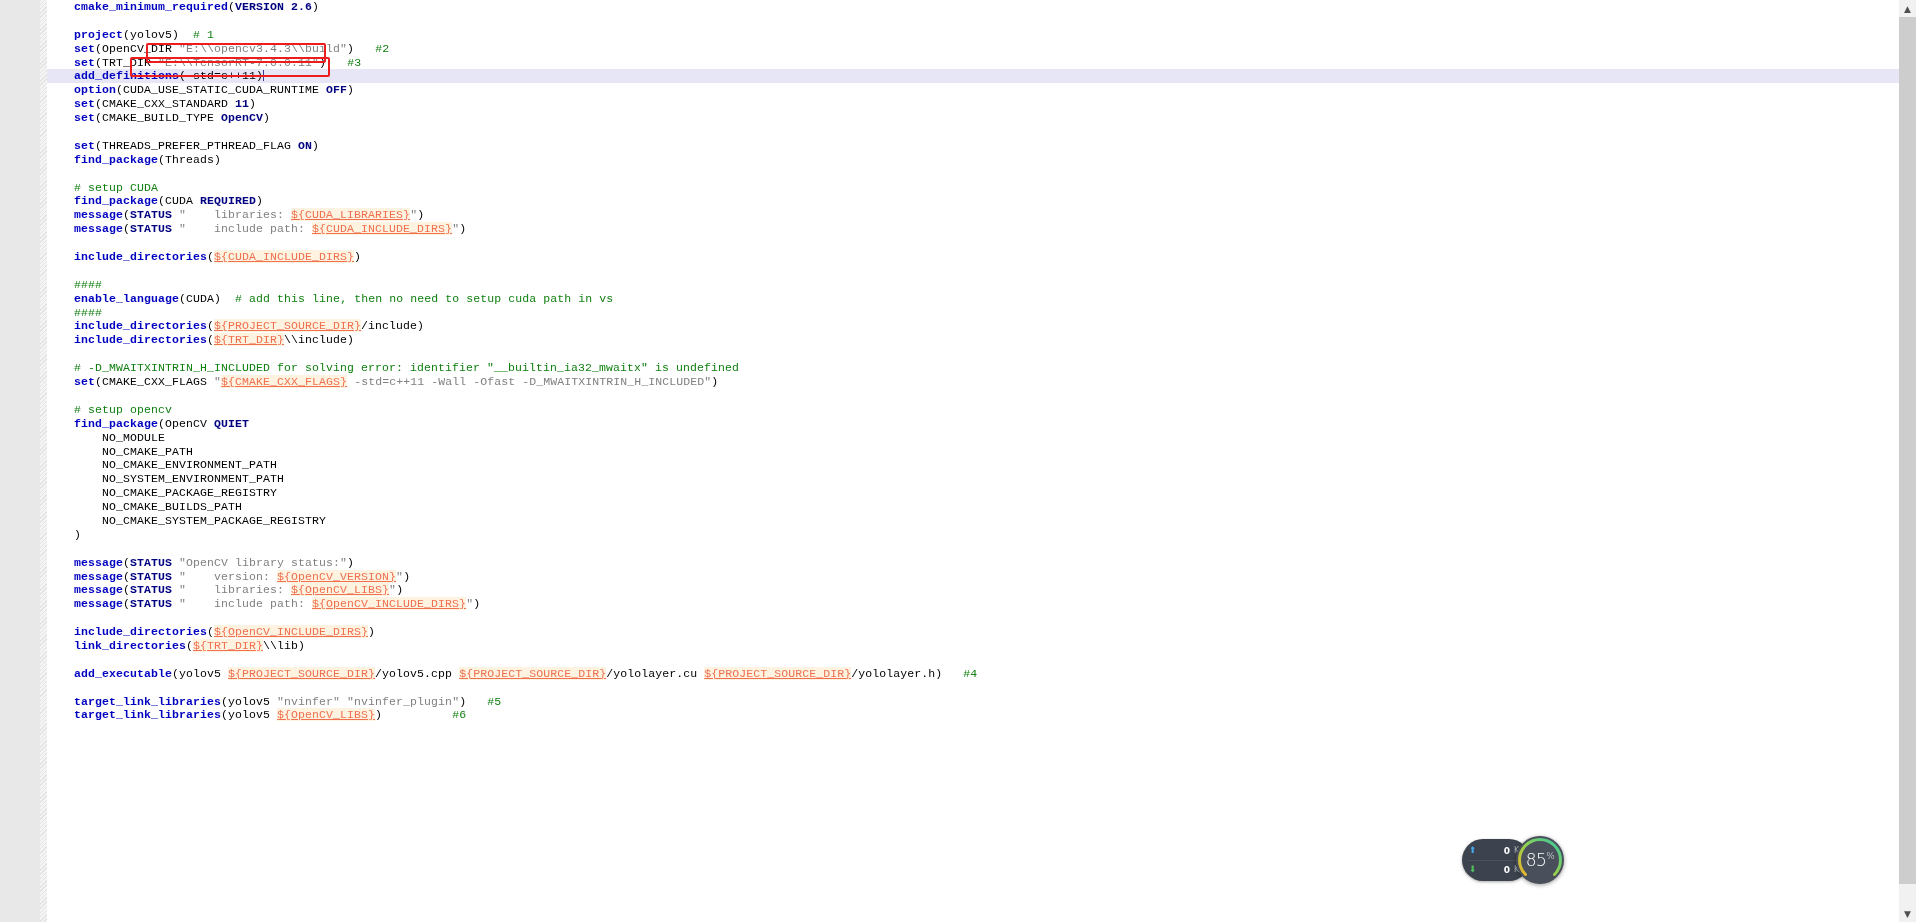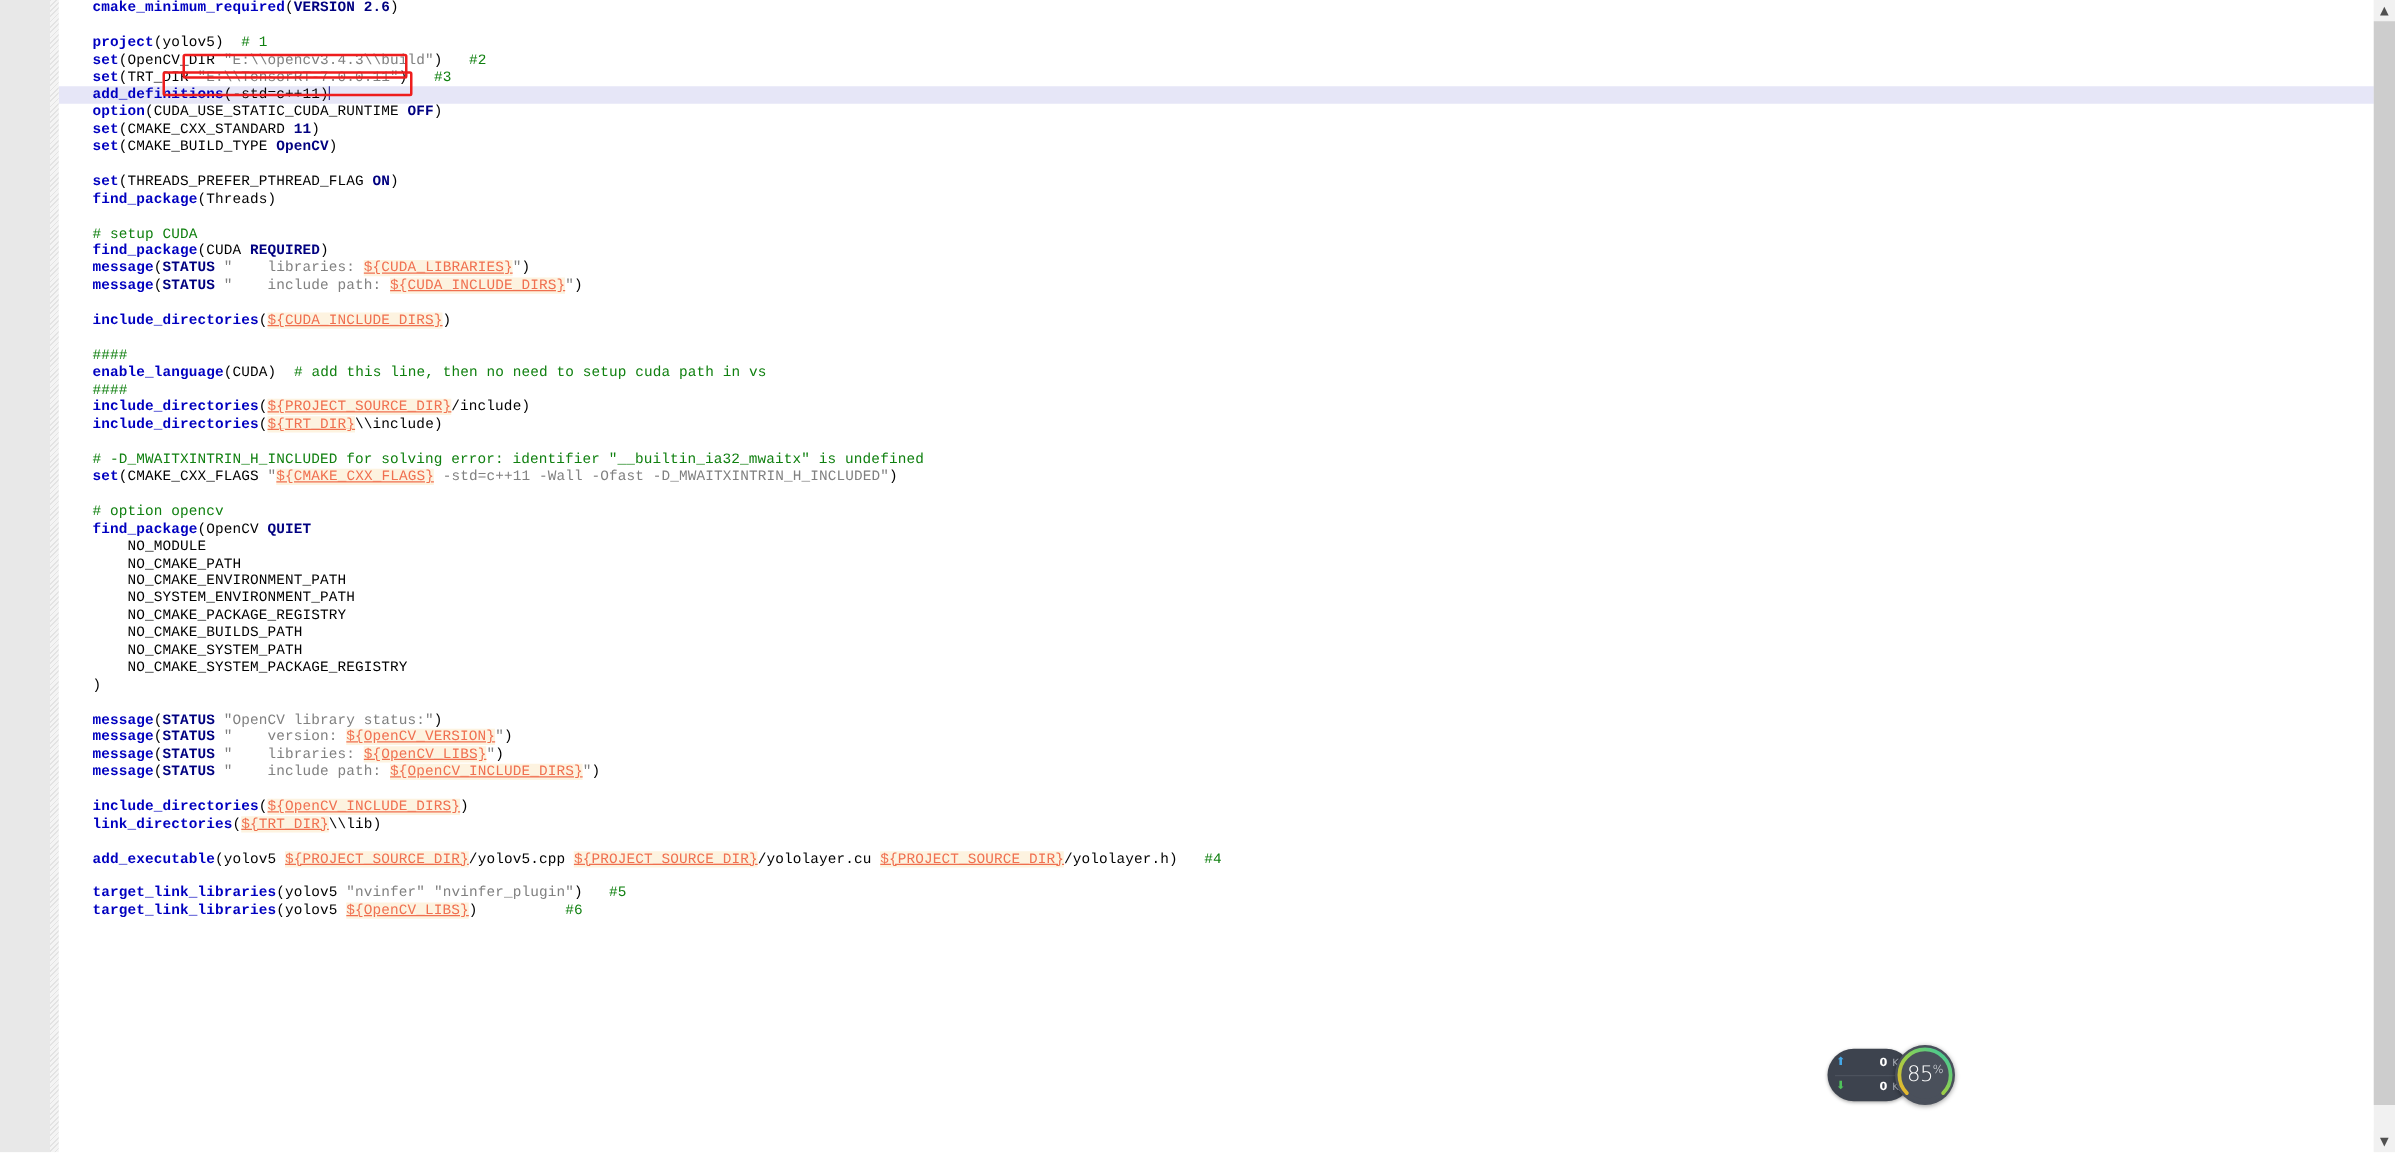--- a/index.html
+++ b/index.html
@@ -249,29 +249,28 @@
       <div class="line"><span class="ln" style="left:-47px;">20</span><span class="line-body"></span></div>
       <div class="line"><span class="ln" style="left:-47px;">21</span><span class="line-body"><span class="tok-cmt">####</span></span></div>
       <div class="line"><span class="ln" style="left:-47px;">22</span><span class="line-body"><span class="tok-cmd">enable_language</span><span class="tok-paren">(</span><span class="tok-plain">CUDA</span><span class="tok-paren">)</span><span class="tok-paren"> </span><span class="tok-paren"> </span><span class="tok-cmt"># add this line, then no need to setup cuda path in vs</span></span></div>
       <div class="line"><span class="ln" style="left:-47px;">23</span><span class="line-body"><span class="tok-cmt">####</span></span></div>
       <div class="line"><span class="ln" style="left:-47px;">24</span><span class="line-body"><span class="tok-cmd">include_directories</span><span class="tok-paren">(</span><span class="tok-var hl-var">${PROJECT_SOURCE_DIR}</span><span class="tok-paren">/</span><span class="tok-plain">include</span><span class="tok-paren">)</span></span></div>
       <div class="line"><span class="ln" style="left:-47px;">25</span><span class="line-body"><span class="tok-cmd">include_directories</span><span class="tok-paren">(</span><span class="tok-var hl-var">${TRT_DIR}</span><span class="tok-paren">\</span><span class="tok-paren">\</span><span class="tok-plain">include</span><span class="tok-paren">)</span></span></div>
       <div class="line"><span class="ln" style="left:-47px;">26</span><span class="line-body"></span></div>
       <div class="line"><span class="ln" style="left:-47px;">27</span><span class="line-body"><span class="tok-cmt"># -D_MWAITXINTRIN_H_INCLUDED for solving error: identifier "__builtin_ia32_mwaitx" is undefined</span></span></div>
       <div class="line"><span class="ln" style="left:-47px;">28</span><span class="line-body"><span class="tok-cmd">set</span><span class="tok-paren">(</span><span class="tok-plain">CMAKE_CXX_FLAGS</span><span class="tok-paren"> </span><span class="tok-str">"</span><span class="tok-var hl-var">${CMAKE_CXX_FLAGS}</span><span class="tok-str"> -std=c++11 -Wall -Ofast -D_MWAITXINTRIN_H_INCLUDED"</span><span class="tok-paren">)</span></span></div>
       <div class="line"><span class="ln" style="left:-47px;">29</span><span class="line-body"></span></div>
-      <div class="line"><span class="ln" style="left:-47px;">30</span><span class="line-body"><span class="tok-cmt"># option opencv</span></span></div>
+      <div class="line"><span class="ln" style="left:-47px;">30</span><span class="line-body"><span class="tok-cmt"># setup opencv</span></span></div>
       <div class="line"><span class="ln" style="left:-47px;">31</span><span class="line-body"><span class="tok-cmd">find_package</span><span class="tok-paren">(</span><span class="tok-plain">OpenCV</span><span class="tok-paren"> </span><span class="tok-kw">QUIET</span></span></div>
       <div class="line"><span class="ln" style="left:-47px;">32</span><span class="line-body">    <span class="tok-plain">NO_MODULE</span></span></div>
       <div class="line"><span class="ln" style="left:-47px;">34</span><span class="line-body">    <span class="tok-plain">NO_CMAKE_PATH</span></span></div>
       <div class="line"><span class="ln" style="left:-47px;">35</span><span class="line-body">    <span class="tok-plain">NO_CMAKE_ENVIRONMENT_PATH</span></span></div>
       <div class="line"><span class="ln" style="left:-47px;">36</span><span class="line-body">    <span class="tok-plain">NO_SYSTEM_ENVIRONMENT_PATH</span></span></div>
       <div class="line"><span class="ln" style="left:-47px;">37</span><span class="line-body">    <span class="tok-plain">NO_CMAKE_PACKAGE_REGISTRY</span></span></div>
       <div class="line"><span class="ln" style="left:-47px;">38</span><span class="line-body">    <span class="tok-plain">NO_CMAKE_BUILDS_PATH</span></span></div>
-      <div class="line"><span class="ln" style="left:-47px;">39</span><span class="line-body">    <span class="tok-plain">NO_CMAKE_SYSTEM_PATH</span></span></div>
       <div class="line"><span class="ln" style="left:-47px;">40</span><span class="line-body">    <span class="tok-plain">NO_CMAKE_SYSTEM_PACKAGE_REGISTRY</span></span></div>
       <div class="line"><span class="ln" style="left:-47px;">41</span><span class="line-body"><span class="tok-paren">)</span></span></div>
       <div class="line"><span class="ln" style="left:-47px;">42</span><span class="line-body"></span></div>
       <div class="line"><span class="ln" style="left:-47px;">43</span><span class="line-body"><span class="tok-cmd">message</span><span class="tok-paren">(</span><span class="tok-kw">STATUS</span><span class="tok-paren"> </span><span class="tok-str">"OpenCV library status:"</span><span class="tok-paren">)</span></span></div>
       <div class="line"><span class="ln" style="left:-47px;">44</span><span class="line-body"><span class="tok-cmd">message</span><span class="tok-paren">(</span><span class="tok-kw">STATUS</span><span class="tok-paren"> </span><span class="tok-str">"    version: </span><span class="tok-var hl-var">${OpenCV_VERSION}</span><span class="tok-str">"</span><span class="tok-paren">)</span></span></div>
       <div class="line"><span class="ln" style="left:-47px;">45</span><span class="line-body"><span class="tok-cmd">message</span><span class="tok-paren">(</span><span class="tok-kw">STATUS</span><span class="tok-paren"> </span><span class="tok-str">"    libraries: </span><span class="tok-var hl-var">${OpenCV_LIBS}</span><span class="tok-str">"</span><span class="tok-paren">)</span></span></div>
       <div class="line"><span class="ln" style="left:-47px;">46</span><span class="line-body"><span class="tok-cmd">message</span><span class="tok-paren">(</span><span class="tok-kw">STATUS</span><span class="tok-paren"> </span><span class="tok-str">"    include path: </span><span class="tok-var hl-var">${OpenCV_INCLUDE_DIRS}</span><span class="tok-str">"</span><span class="tok-paren">)</span></span></div>
       <div class="line"><span class="ln" style="left:-47px;">47</span><span class="line-body"></span></div>
       <div class="line"><span class="ln" style="left:-47px;">48</span><span class="line-body"><span class="tok-cmd">include_directories</span><span class="tok-paren">(</span><span class="tok-var hl-var">${OpenCV_INCLUDE_DIRS}</span><span class="tok-paren">)</span></span></div>
       <div class="line"><span class="ln" style="left:-47px;">49</span><span class="line-body"><span class="tok-cmd">link_directories</span><span class="tok-paren">(</span><span class="tok-var hl-var">${TRT_DIR}</span><span class="tok-paren">\</span><span class="tok-paren">\</span><span class="tok-plain">lib</span><span class="tok-paren">)</span></span></div>

